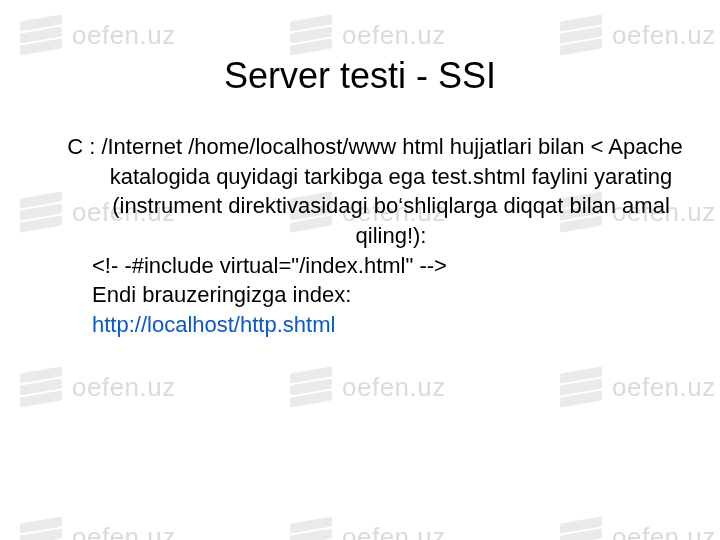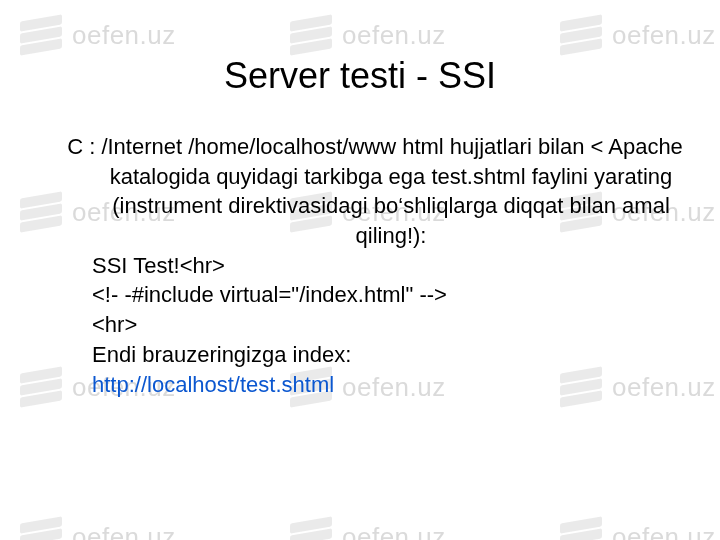--- a/index.html
+++ b/index.html
@@ -169,19 +169,17 @@
         <div class="stack s2"></div>
       </div>
     <div class="wm-text">oefen.uz</div>
   </div>
 </div>
 
 <div class="slide">
   <h1 class="title">Server testi - SSI</h1>
   <div class="body-text">
     <span class="line hang"><span>C : </span><span>/Internet /home/localhost/www html hujjatlari bilan &lt; Apache katalogida quyidagi tarkibga ega test.shtml faylini yarating (instrument direktivasidagi bo‘shliqlarga diqqat bilan amal qiling!):</span></span>
-    <span class="line ind">SSI Test!&lt;hr&gt;</span>
     <span class="line ind">&lt;!- -#include virtual="/index.html" --&gt;</span>
-    <span class="line ind">&lt;hr&gt;</span>
     <span class="line ind">Endi brauzeringizga index:</span>
-    <span class="line ind link">http://localhost/test.shtml</span>
+    <span class="line ind link">http://localhost/http.shtml</span>
   </div>
 </div>
 
 </body></html>

